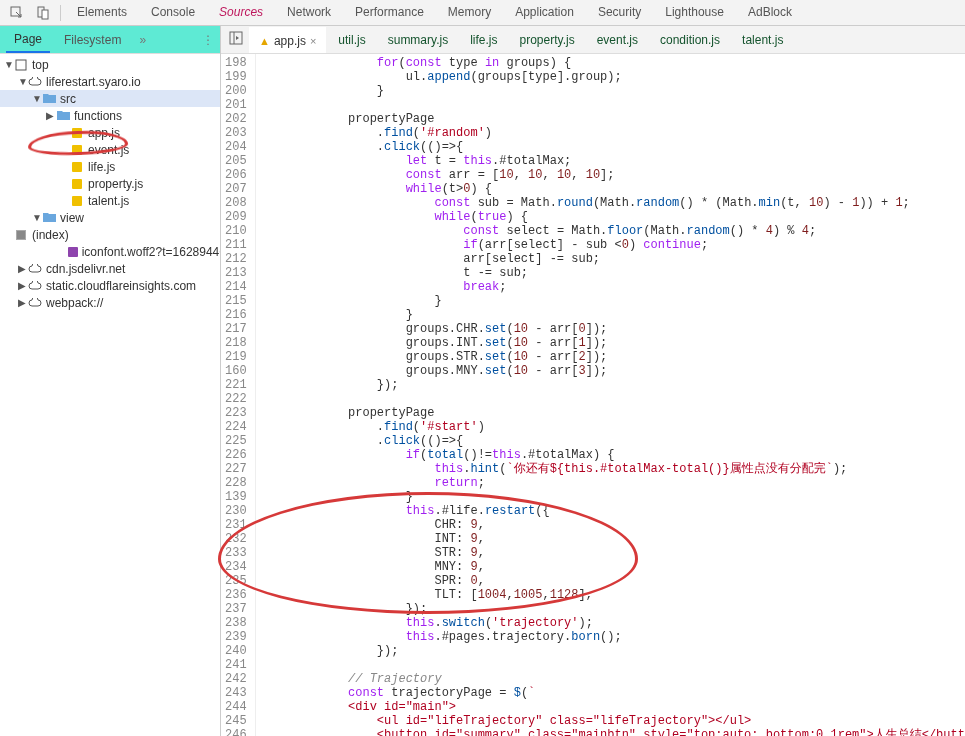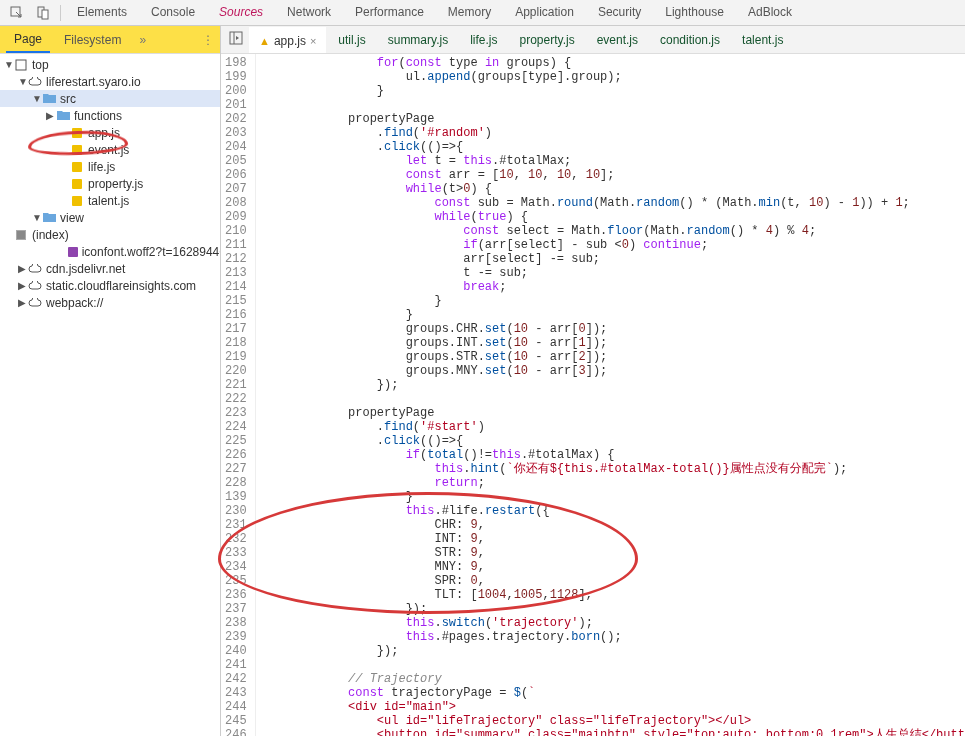--- a/index.html
+++ b/index.html
@@ -46,21 +46,21 @@
   border-right: 1px solid #ccc;
   display: flex;
   flex-direction: column;
 }
 .sidebar-header {
   display: flex;
   align-items: center;
   height: 28px;
   border-bottom: 1px solid #ddd;
   padding: 0 6px;
-  background: #fde047;
+  background: #5eead4;
   gap: 6px;
 }
 .sidebar-header .sh-tab {
   padding: 5px 8px;
   cursor: pointer;
   color: #555;
 }
 .sidebar-header .sh-tab.active {
   color: #333;
   border-bottom: 2px solid #1a73e8;
@@ -400,21 +400,21 @@
           <div>210</div>
           <div>211</div>
           <div>212</div>
           <div>213</div>
           <div>214</div>
           <div>215</div>
           <div>216</div>
           <div>217</div>
           <div>218</div>
           <div>219</div>
-          <div>220</div>
+          <div>160</div>
           <div>221</div>
           <div>222</div>
           <div>223</div>
           <div>224</div>
           <div>225</div>
           <div>226</div>
           <div>227</div>
           <div>228</div>
           <div>139</div>
           <div>230</div>

